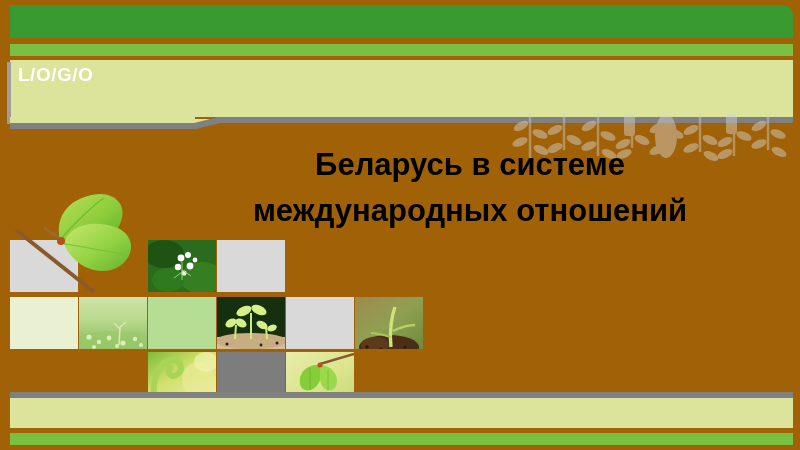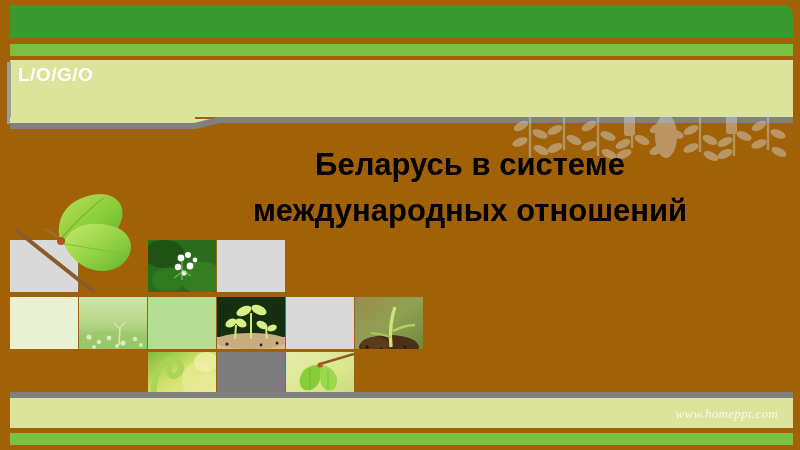--- a/index.html
+++ b/index.html
@@ -405,15 +405,14 @@
       <path d="M52,48 C62,36 86,12 96,6" stroke="#6fbb32" stroke-width="1.2" fill="none"></path>
       <path d="M56,52 C60,34 84,26 110,36 C126,44 128,62 112,74 C94,86 66,76 56,52 Z" fill="url(#lf2)"></path>
       <path d="M56,52 C72,54 100,60 118,62" stroke="#76c237" stroke-width="1.2" fill="none"></path>
       <circle cx="53" cy="49" r="4" fill="#b3511f"></circle>
     </svg>
   </div>
 
   <div class="foot-rule"></div>
   <div class="foot-pale"></div>
   <div class="foot-green"></div>
-  <div class="watermark">www.homeppt.com</div>
 
 </div>
 
 </body></html>

